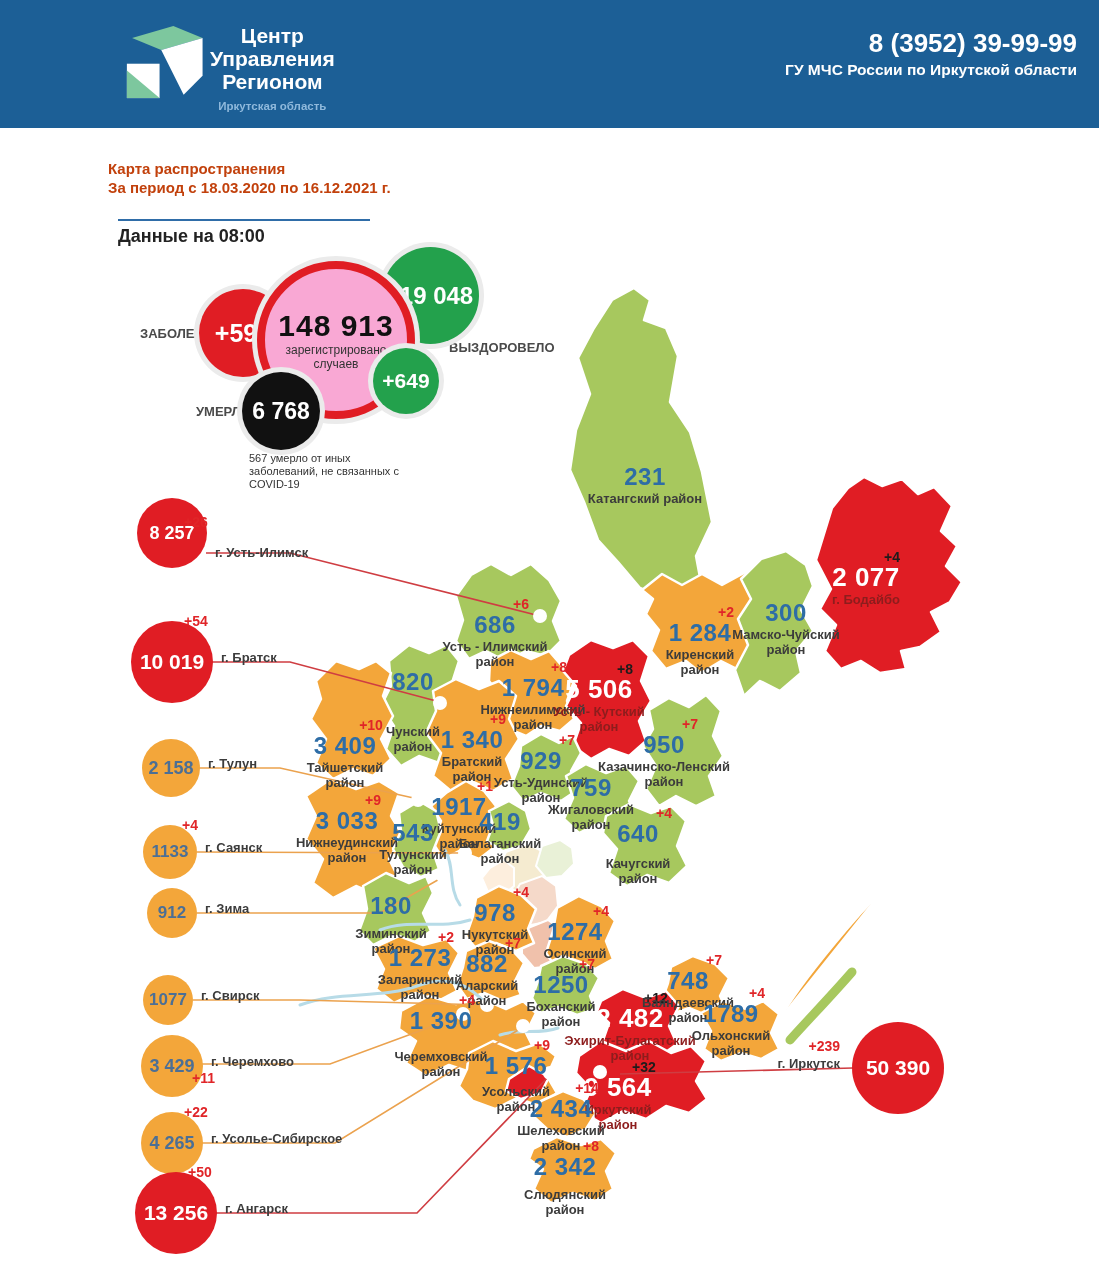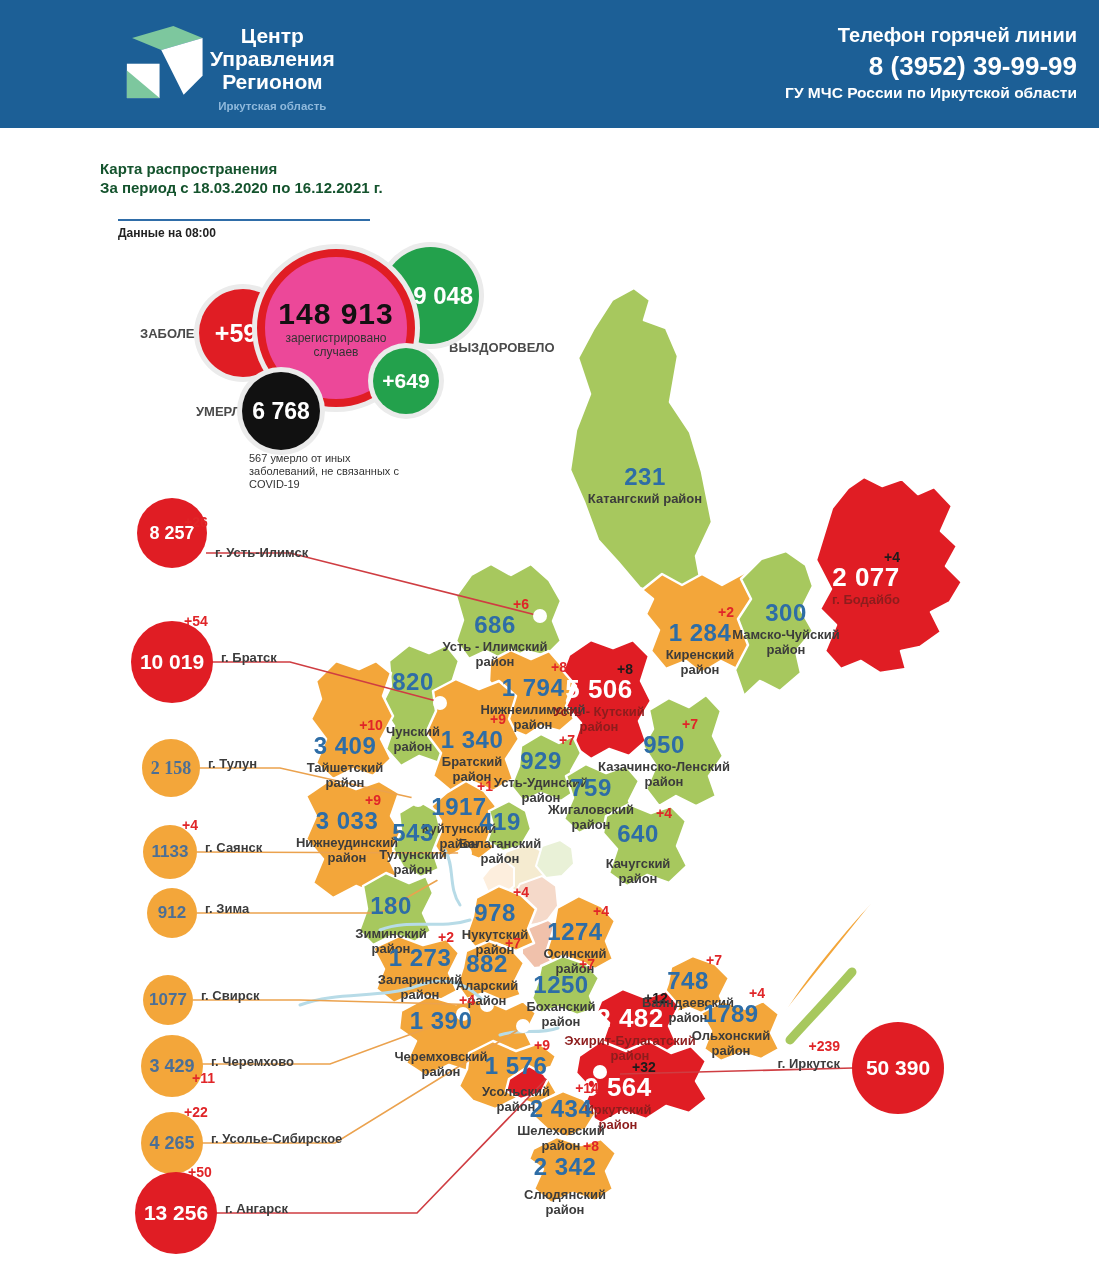--- a/index.html
+++ b/index.html
@@ -9,33 +9,33 @@
   #header{position:absolute;left:0;top:0;width:1099px;height:128px;background:var(--c-blue);}
   #logo{position:absolute;left:120px;top:16px;width:86px;height:92px;}
   #org-block{position:absolute;left:210px;top:24px;color:#fff;text-align:center;}
   .org-line{font-size:21px;font-weight:bold;line-height:23px;}
   #org-region{margin-top:7px;font-size:11.5px;font-weight:bold;color:#8fb9dc;}
   #hotline{position:absolute;right:22px;top:24px;text-align:right;color:#fff;}
   #hotline-title{font-size:20px;font-weight:bold;}
   #hotline-phone{font-size:26px;font-weight:bold;margin-top:4px;}
   #hotline-org{font-size:15.5px;font-weight:bold;margin-top:2px;}
   
-  #title-block{position:absolute;left:100px;top:160px;color:#14532d;}
+  #title-block{position:absolute;left:108px;top:160px;color:#c2410c;}
   .t-line{font-size:15px;font-weight:bold;line-height:18.5px;}
   #title-underline{position:absolute;left:118px;top:219px;width:252px;height:2px;background:#2f6da8;}
-  #data-time{position:absolute;left:118px;top:226px;font-size:12px;font-weight:bold;color:#222;}
+  #data-time{position:absolute;left:118px;top:226px;font-size:18px;font-weight:bold;color:#222;}
   
   .stat-circle{position:absolute;border-radius:50%;display:flex;flex-direction:column;
                align-items:center;justify-content:center;text-align:center;
                box-shadow:0 0 0 5px #ebebeb;}
   #c-sick{left:199px;top:289px;width:88px;height:88px;background:var(--c-red);color:#fff;
           font-size:25px;font-weight:bold;z-index:2;}
   #c-recovered{left:382px;top:247px;width:97px;height:97px;background:var(--c-statgreen);color:#fff;
           font-size:24px;font-weight:bold;z-index:1;}
-  #c-main{left:257px;top:249px;width:142px;height:142px;background:#ec4899;
+  #c-main{left:257px;top:261px;width:142px;height:142px;background:#f9a8d4;
           border:8px solid var(--c-red);color:#111;z-index:3;}
   #c-main .big{font-size:30px;font-weight:bold;letter-spacing:1px;}
   #c-main .cap{font-size:12px;color:#333;line-height:14px;}
   #c-recdelta{left:373px;top:348px;width:66px;height:66px;background:var(--c-statgreen);color:#fff;
           font-size:21px;font-weight:bold;z-index:4;}
   #c-died{left:242px;top:372px;width:78px;height:78px;background:#111111;color:#fff;
           font-size:23px;font-weight:bold;z-index:4;}
   #lbl-sick{position:absolute;left:140px;top:326px;font-size:13px;font-weight:bold;color:#4a4a4a;}
   #lbl-recovered{position:absolute;left:449px;top:340px;font-size:13px;font-weight:bold;color:#4a4a4a;}
   #lbl-died{position:absolute;left:196px;top:404px;font-size:13px;font-weight:bold;color:#4a4a4a;}
@@ -78,21 +78,20 @@
       <rect x="8" y="52" width="38" height="40" fill="#ffffff"></rect>
       <polygon points="8,60 46,92 8,92" fill="#7dc79e"></polygon>
     </svg>
     <div id="org-block">
       <div class="org-line">Центр</div>
       <div class="org-line">Управления</div>
       <div class="org-line">Регионом</div>
       <div id="org-region">Иркутская область</div>
     </div>
     <div id="hotline">
-      <div id="hotline-title">Телефон горячей линии</div>
       <div id="hotline-phone">8 (3952) 39-99-99</div>
       <div id="hotline-org">ГУ МЧС России по Иркутской области</div>
     </div>
   </div>
 
   <div id="title-block">
     <div class="t-line">Карта распространения</div>
     <div class="t-line">За период с 18.03.2020 по 16.12.2021 г.</div>
   </div>
   <div id="title-underline"></div>
@@ -254,21 +253,21 @@
       <div class="region-label tone-orange" style="left: 561px; top: 1080px;"><div class="delta">+14</div><div class="num">2 434</div><div class="rname">Шелеховский
 район</div></div>
       <div class="region-label tone-orange" style="left: 565px; top: 1138px;"><div class="delta">+8</div><div class="num">2 342</div><div class="rname" style="margin-top: 8px;">Слюдянский
 район</div></div>
       <div class="city-circle red" style="left: 137px; top: 498px; width: 70px; height: 70px; font-size: 18px;">8 257</div>
       <div class="city-delta" style="left: 184px; top: 514px;">+26</div>
       <div class="city-label" style="left: 215px; top: 545px;">г. Усть-Илимск</div>
       <div class="city-circle red" style="left: 131px; top: 621px; width: 82px; height: 82px; font-size: 21px;">10 019</div>
       <div class="city-delta" style="left: 184px; top: 613px;">+54</div>
       <div class="city-label" style="left: 221px; top: 650px;">г. Братск</div>
-      <div class="city-circle orange" style="left: 142px; top: 739px; width: 58px; height: 58px; font-size: 18px; font-family: Liberation Serif, serif;">2 158</div>
+      <div class="city-circle orange" style="left: 142px; top: 739px; width: 58px; height: 58px; font-size: 18px;">2 158</div>
       <div class="city-label" style="left: 208px; top: 756px;">г. Тулун</div>
       <div class="city-circle orange" style="left: 143px; top: 825px; width: 54px; height: 54px; font-size: 17px;">1133</div>
       <div class="city-delta" style="left: 182px; top: 817px;">+4</div>
       <div class="city-label" style="left: 205px; top: 840px;">г. Саянск</div>
       <div class="city-circle orange" style="left: 147px; top: 888px; width: 50px; height: 50px; font-size: 17px;">912</div>
       <div class="city-label" style="left: 205px; top: 901px;">г. Зима</div>
       <div class="city-circle orange" style="left: 143px; top: 975px; width: 50px; height: 50px; font-size: 17px;">1077</div>
       <div class="city-label" style="left: 201px; top: 988px;">г. Свирск</div>
       <div class="city-circle orange" style="left: 141px; top: 1035px; width: 62px; height: 62px; font-size: 18px;">3 429</div>
       <div class="city-delta" style="left: 184px; top: 1070px; margin-left: 8px;">+11</div>

